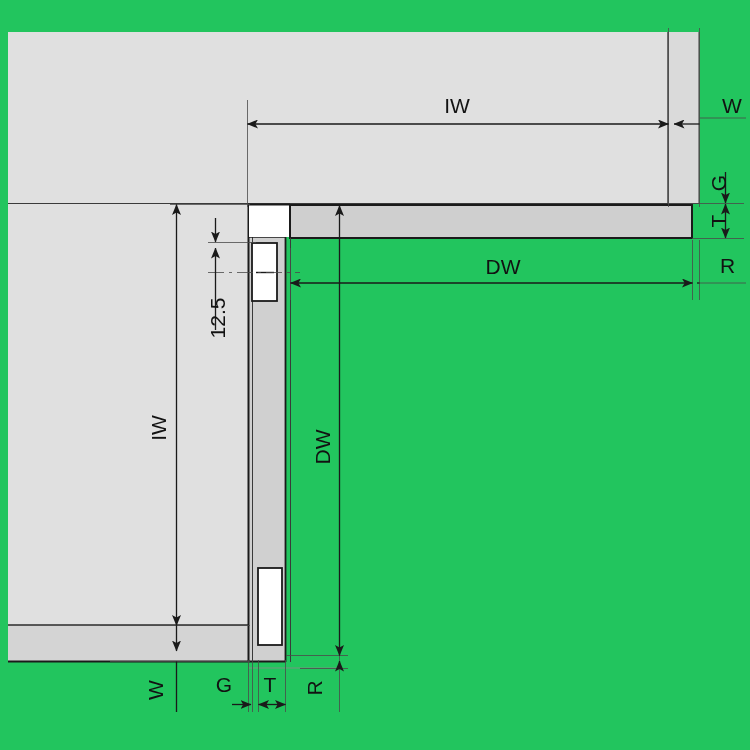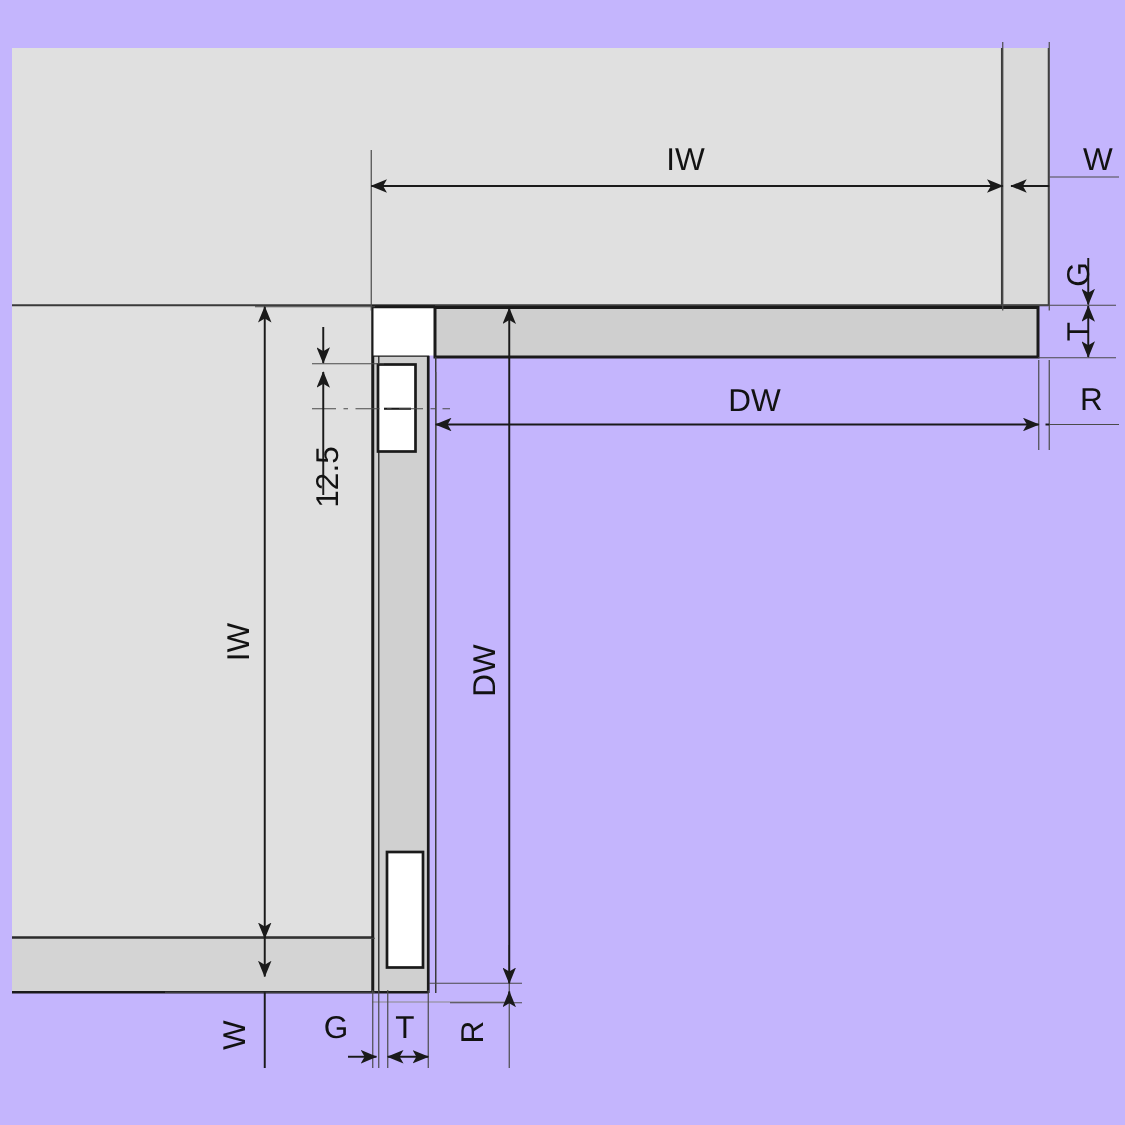--- a/index.html
+++ b/index.html
@@ -7,21 +7,21 @@
     padding: 0;
     background: #ffffff;
   }
   body {
     font-family: "Liberation Sans", sans-serif;
   }
   #stage {
     position: relative;
     width: 750px;
     height: 750px;
-    background: #c4b5fd;
+    background: #22c55e;
     overflow: hidden;
   }
   #stage svg {
     display: block;
     position: absolute;
     top: 0;
     left: 0;
   }
   .dim-text {
     font-family: "Liberation Sans", sans-serif;

